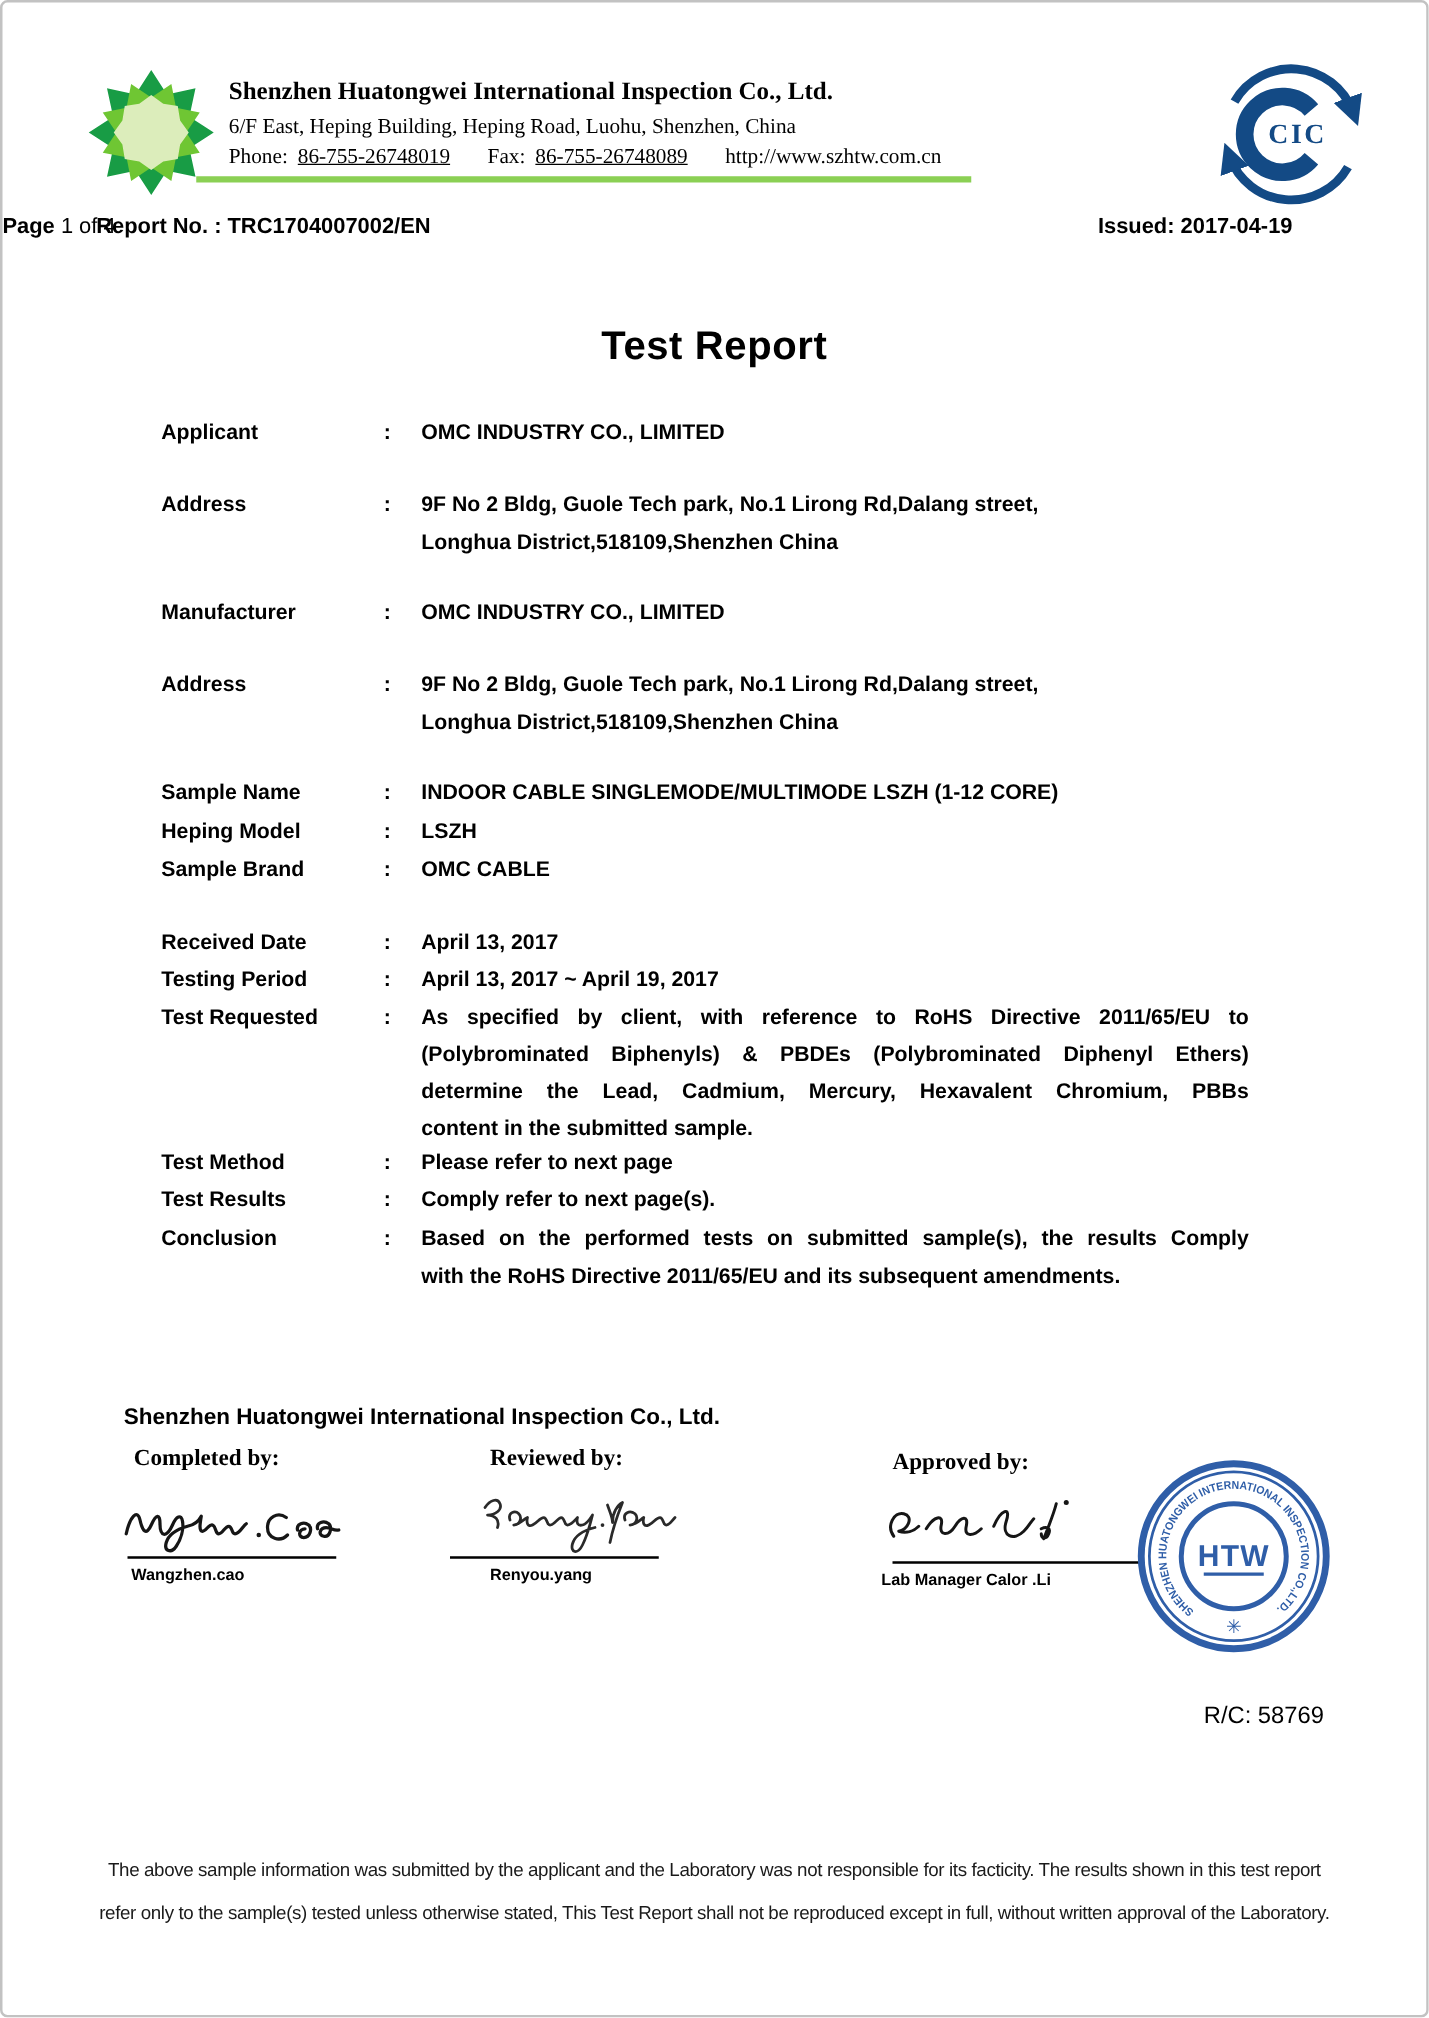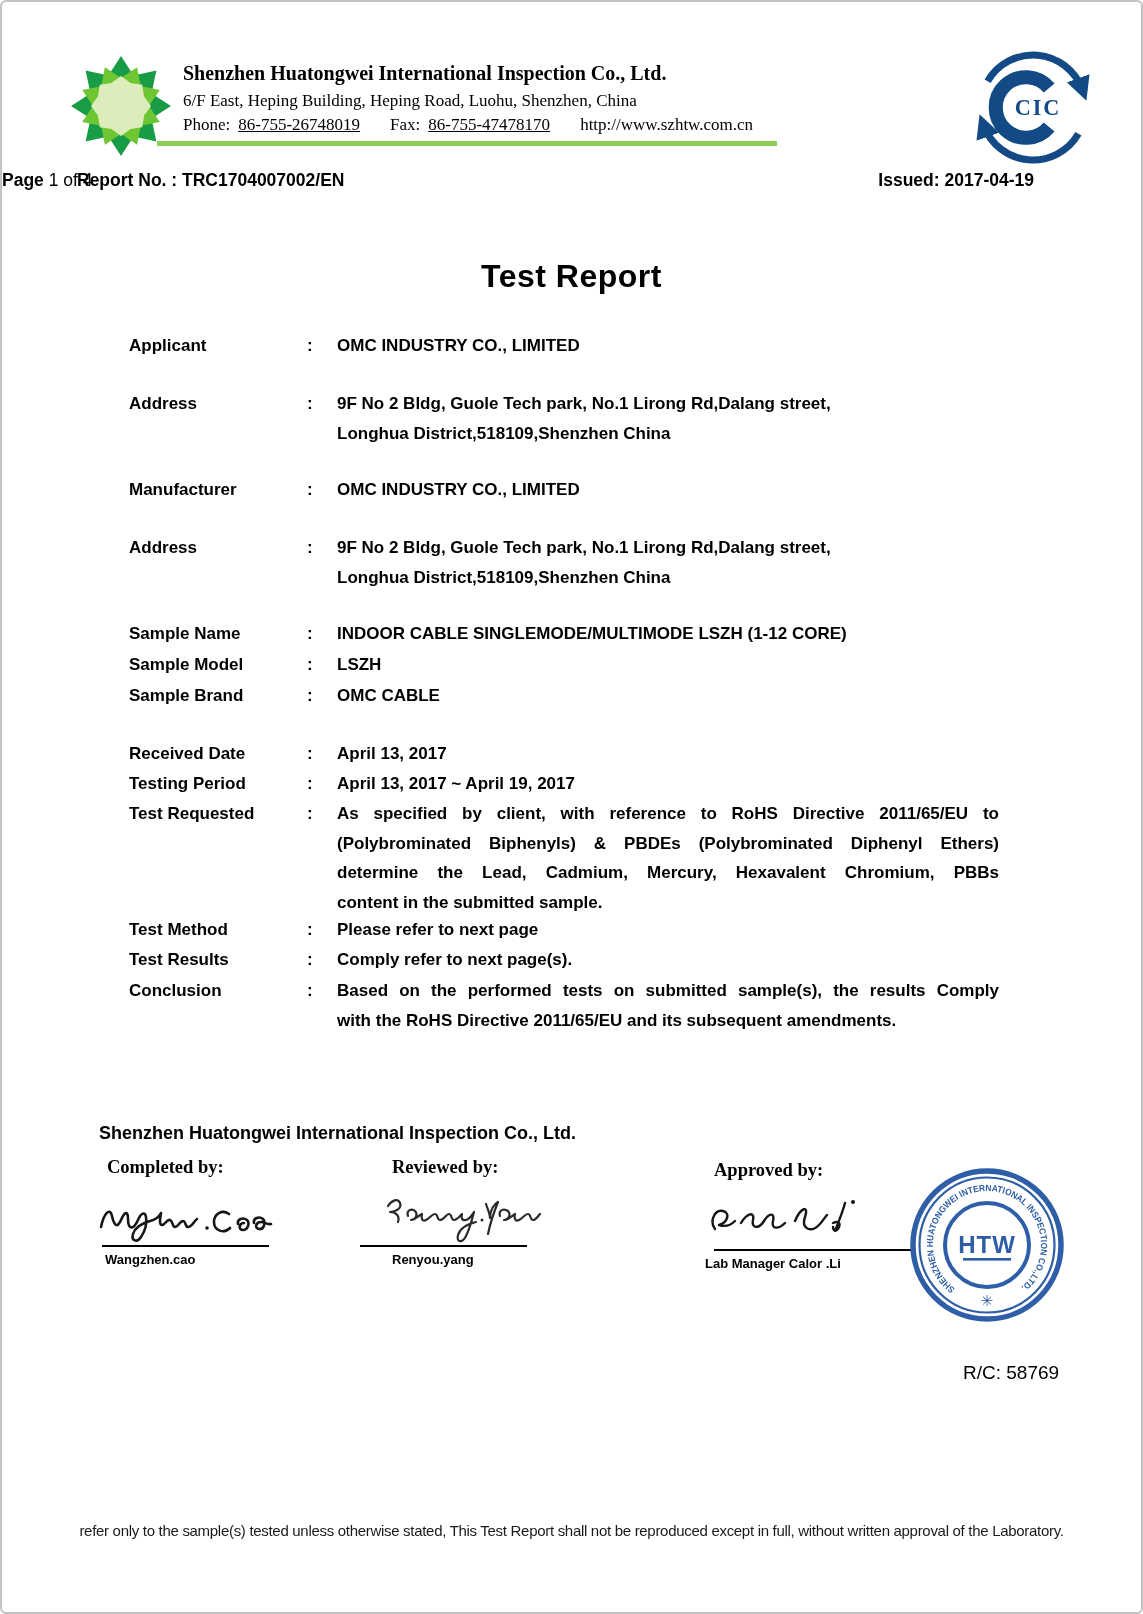--- a/index.html
+++ b/index.html
@@ -57,21 +57,21 @@
 
   <svg class="abs" style="left:58px;top:44px" width="122" height="120" viewBox="0 0 120 120">
     <polygon fill="#189c45" points="60,10 72.6,29.5 95.4,24.6 90.5,47.4 110,60 90.5,72.6 95.4,95.4 72.6,90.5 60,110 47.4,90.5 24.6,95.4 29.5,72.6 10,60 29.5,47.4 24.6,24.6 47.4,29.5"></polygon>
     <polygon fill="#6fc633" points="43.9,21.2 60,32 76.1,21.2 79.8,40.2 98.8,43.9 88,60 98.8,76.1 79.8,79.8 76.1,98.8 60,88 43.9,98.8 40.2,79.8 21.2,76.1 32,60 21.2,43.9 40.2,40.2"></polygon>
     <polygon fill="#dcedbb" points="60,30 69.6,36.9 81.2,38.8 83.1,50.4 90,60 83.1,69.6 81.2,81.2 69.6,83.1 60,90 50.4,83.1 38.8,81.2 36.9,69.6 30,60 36.9,50.4 38.8,38.8 50.4,36.9"></polygon>
   </svg>
 
   <div class="abs co-name">Shenzhen Huatongwei International Inspection Co., Ltd.</div>
   <div class="abs co-addr">6/F East, Heping Building, Heping Road, Luohu, Shenzhen, China</div>
   <div class="abs co-phone">
-    <span class="lbl">Phone:</span><span class="gap">86-755-26748019</span><span class="lbl">Fax:</span><span class="gap">86-755-47478170</span><span>http://www.szhtw.com.cn</span>
+    <span class="lbl">Phone:</span><span class="gap">86-755-26748019</span><span class="lbl">Fax:</span><span class="gap">86-755-26748089</span><span>http://www.szhtw.com.cn</span>
   </div>
   <div class="abs green-rule"></div>
 
   <svg class="abs" style="left:955px;top:48px" width="152" height="116" viewBox="0 0 150 115">
     <defs>
       <marker id="arrow" viewBox="0 0 10 10" refX="5" refY="5" markerWidth="3.4" markerHeight="3.4" orient="auto-start-reverse">
         <path d="M0,0 L10,5 L0,10 z" fill="#134a85"></path>
       </marker>
     </defs>
     <path d="M 30 31 A 52 52 0 0 1 123.9 39.2" fill="none" stroke="#134a85" stroke-width="7" marker-end="url(#arrow)"></path>
@@ -119,21 +119,21 @@
     </div>
   </div>
 
   <div class="frow" style="top:617px">
     <div class="flabel">Sample Name</div>
     <div class="fcolon">:</div>
     <div class="fvalue one">INDOOR CABLE SINGLEMODE/MULTIMODE LSZH (1-12 CORE)</div>
   </div>
 
   <div class="frow" style="top:648px">
-    <div class="flabel">Sample Model</div>
+    <div class="flabel">Heping Model</div>
     <div class="fcolon">:</div>
     <div class="fvalue one">LSZH</div>
   </div>
 
   <div class="frow" style="top:679px">
     <div class="flabel">Sample Brand</div>
     <div class="fcolon">:</div>
     <div class="fvalue one">OMC CABLE</div>
   </div>
 
@@ -228,15 +228,16 @@
     <text font-family="Liberation Sans,sans-serif" font-weight="bold" font-size="9" fill="#2f5ea8">
       <textPath href="#ringPath" startOffset="0" textLength="268" lengthAdjust="spacingAndGlyphs">SHENZHEN HUATONGWEI INTERNATIONAL INSPECTION CO.,LTD.</textPath>
     </text>
     <text x="80" y="88" text-anchor="middle" font-family="Liberation Sans,sans-serif" font-weight="bold" font-size="24" fill="#2f5ea8" letter-spacing="1">HTW</text>
     <rect x="56" y="93" width="48" height="2.6" fill="#2f5ea8"></rect>
     <text x="80" y="141" text-anchor="middle" font-size="15" fill="#2f5ea8">✳</text>
   </svg>
 
   <div class="abs rc">R/C: 58769</div>
 
+  <div class="abs foot" style="top:1486px">The above sample information was submitted by the applicant and the Laboratory was not responsible for its facticity. The results shown in this test report</div>
   <div class="abs foot" style="top:1520px">refer only to the sample(s) tested unless otherwise stated, This Test Report shall not be reproduced except in full, without written approval of the Laboratory.</div>
 
 </div>
 
 </body></html>

